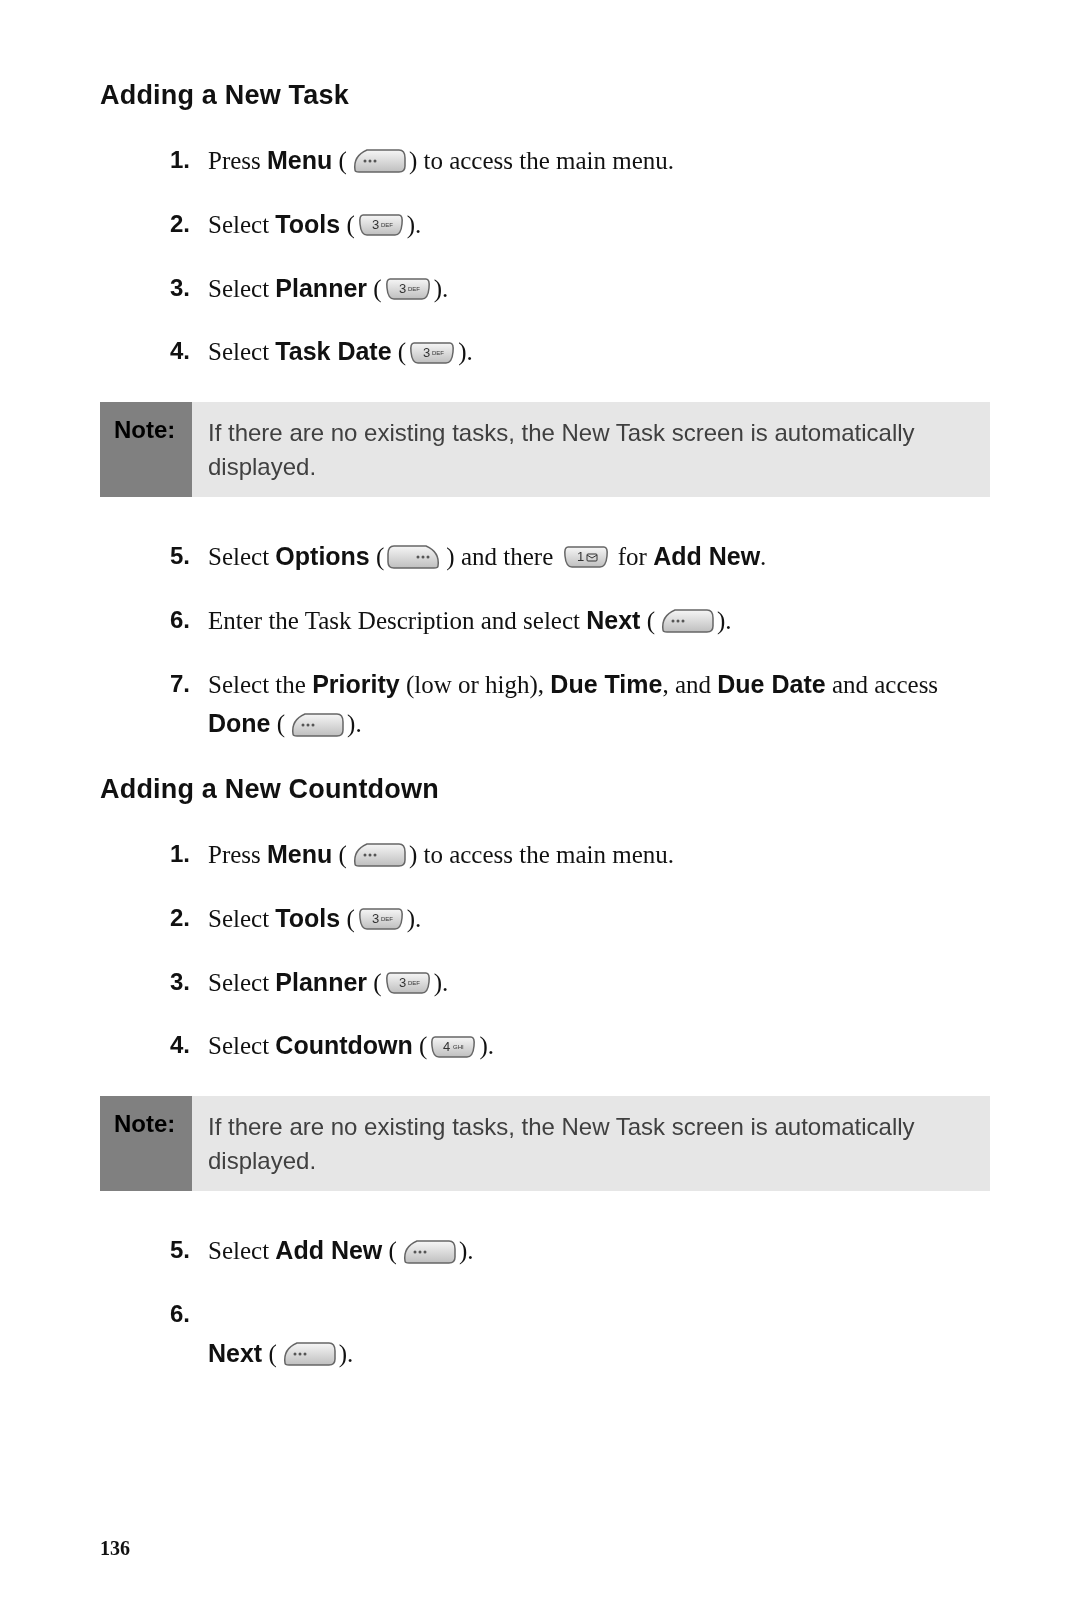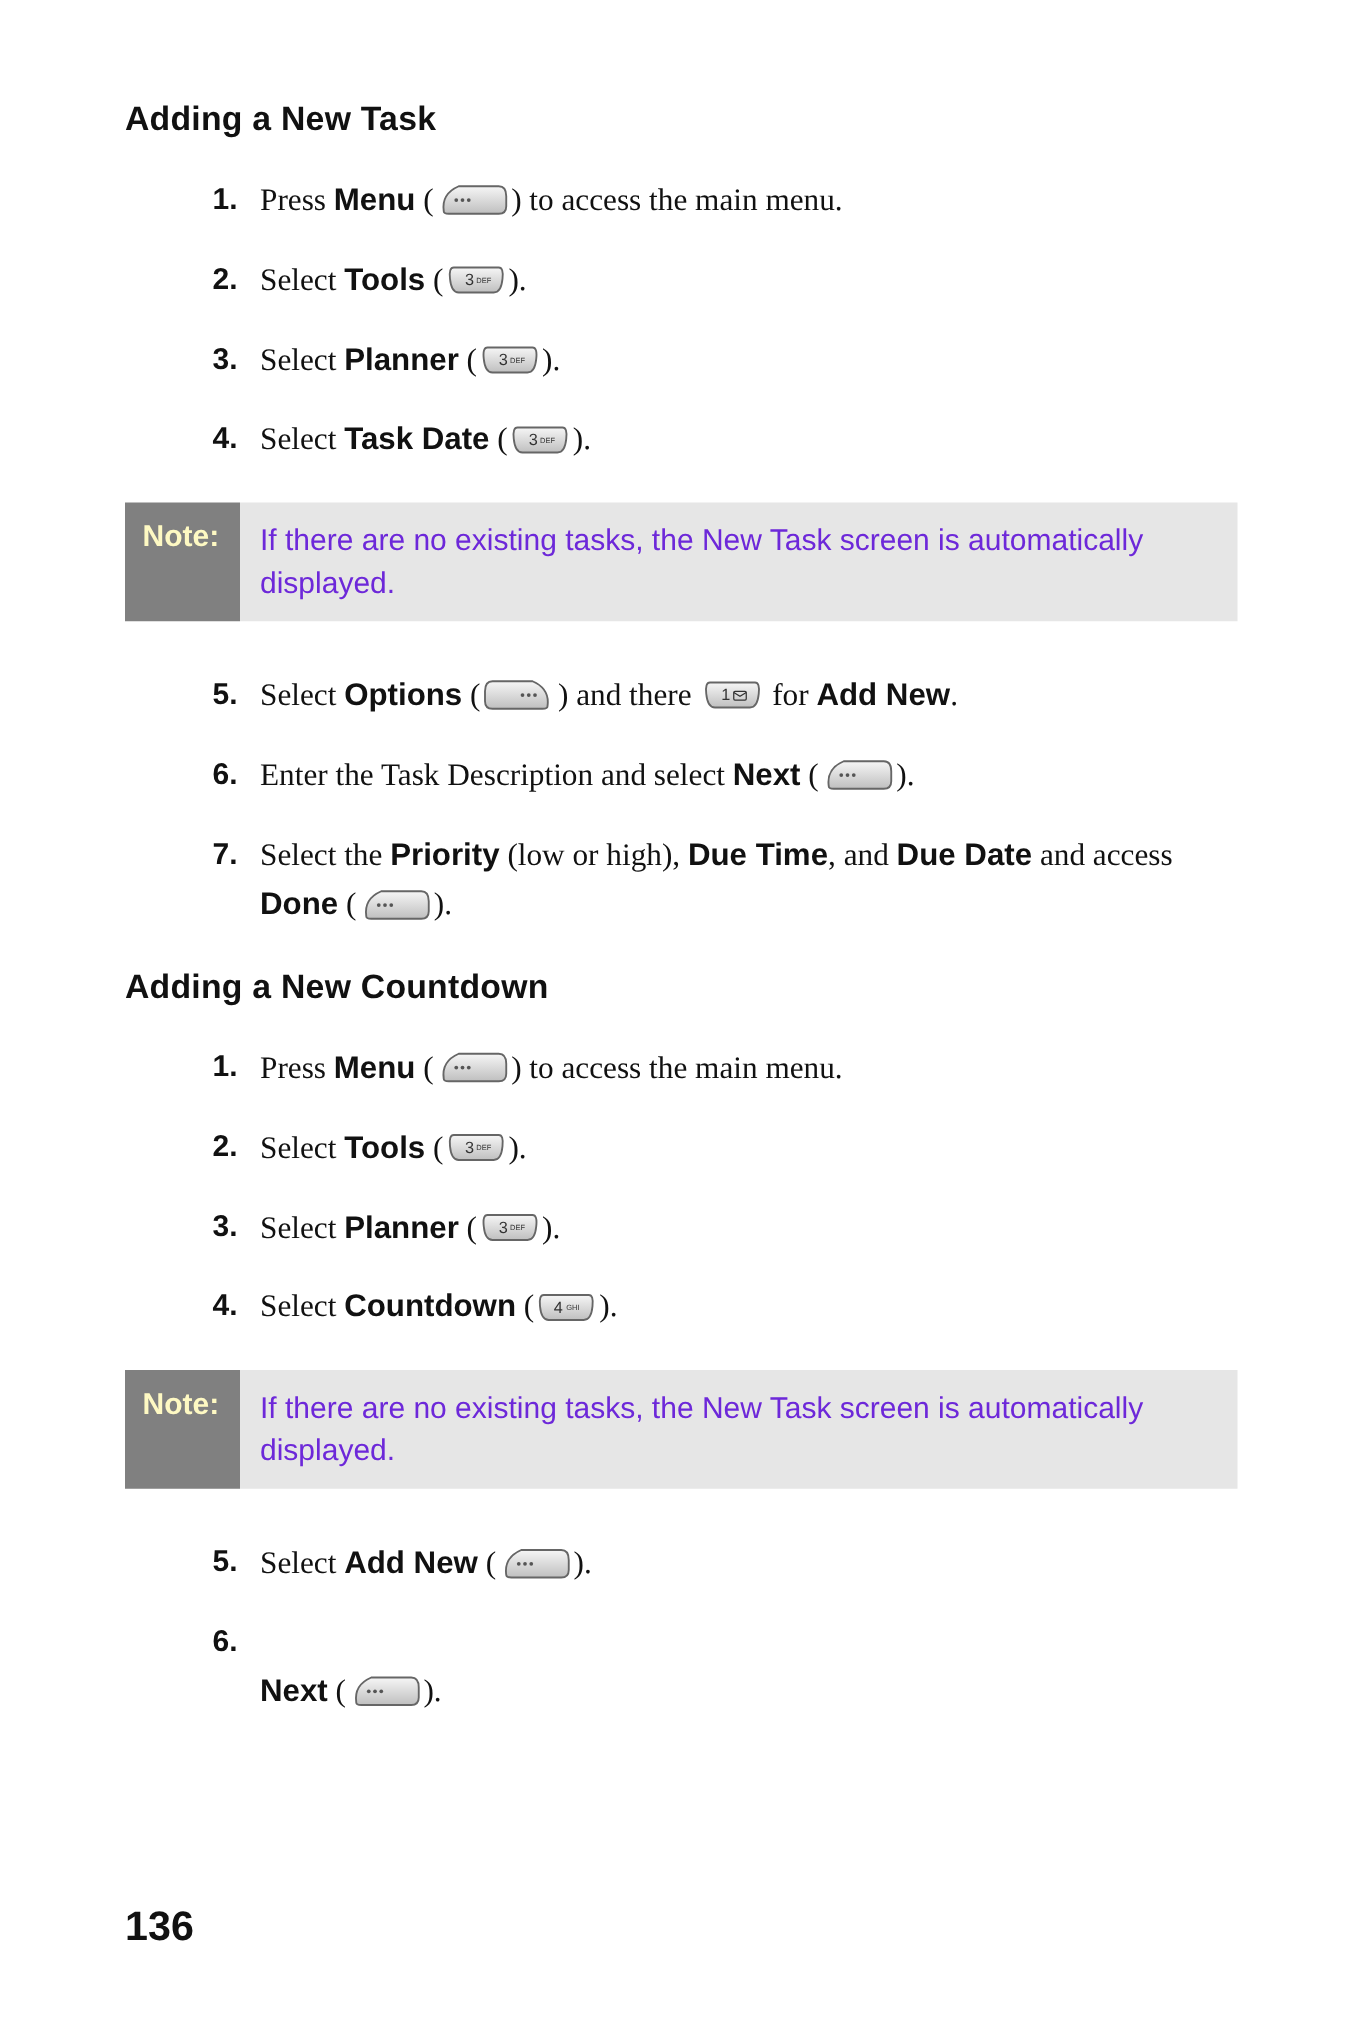--- a/index.html
+++ b/index.html
@@ -47,51 +47,51 @@
     font-family: Liberation Sans, sans-serif;
     font-weight: 700;
   }
   .note-box {
     display: flex;
     margin: 18px 0 40px 0;
     font-family: Arial, Helvetica, sans-serif;
   }
   .note-label {
     background: #808080;
-    color: #fef9c3;
+    color: #000000;
     font-weight: 700;
     font-size: 24px;
     padding: 14px 14px;
     min-width: 64px;
     display: flex;
     align-items: flex-start;
   }
   .note-body {
     background: #e6e6e6;
-    color: #6d28d9;
+    color: #404040;
     font-size: 24px;
     line-height: 1.4;
     padding: 14px 16px;
     flex: 1;
   }
   
   .key {
     display: inline-block;
     vertical-align: middle;
     margin: 0 2px 4px 2px;
   }
   .key svg { display: block; }
   .footer {
     position: absolute;
     bottom: 60px;
     left: 100px;
     right: 90px;
-    font-family: Liberation Sans, sans-serif;
-    font-weight: 700;
-    font-size: 33px;
+    font-family: Liberation Serif, serif;
+    font-weight: 700;
+    font-size: 20px;
     display: flex;
     flex-direction: column;
   }
   .footer .pnum { width: 110px; }
 </style>
 </head>
 <body>
 
 <svg width="0" height="0" style="position:absolute">
   <defs>

